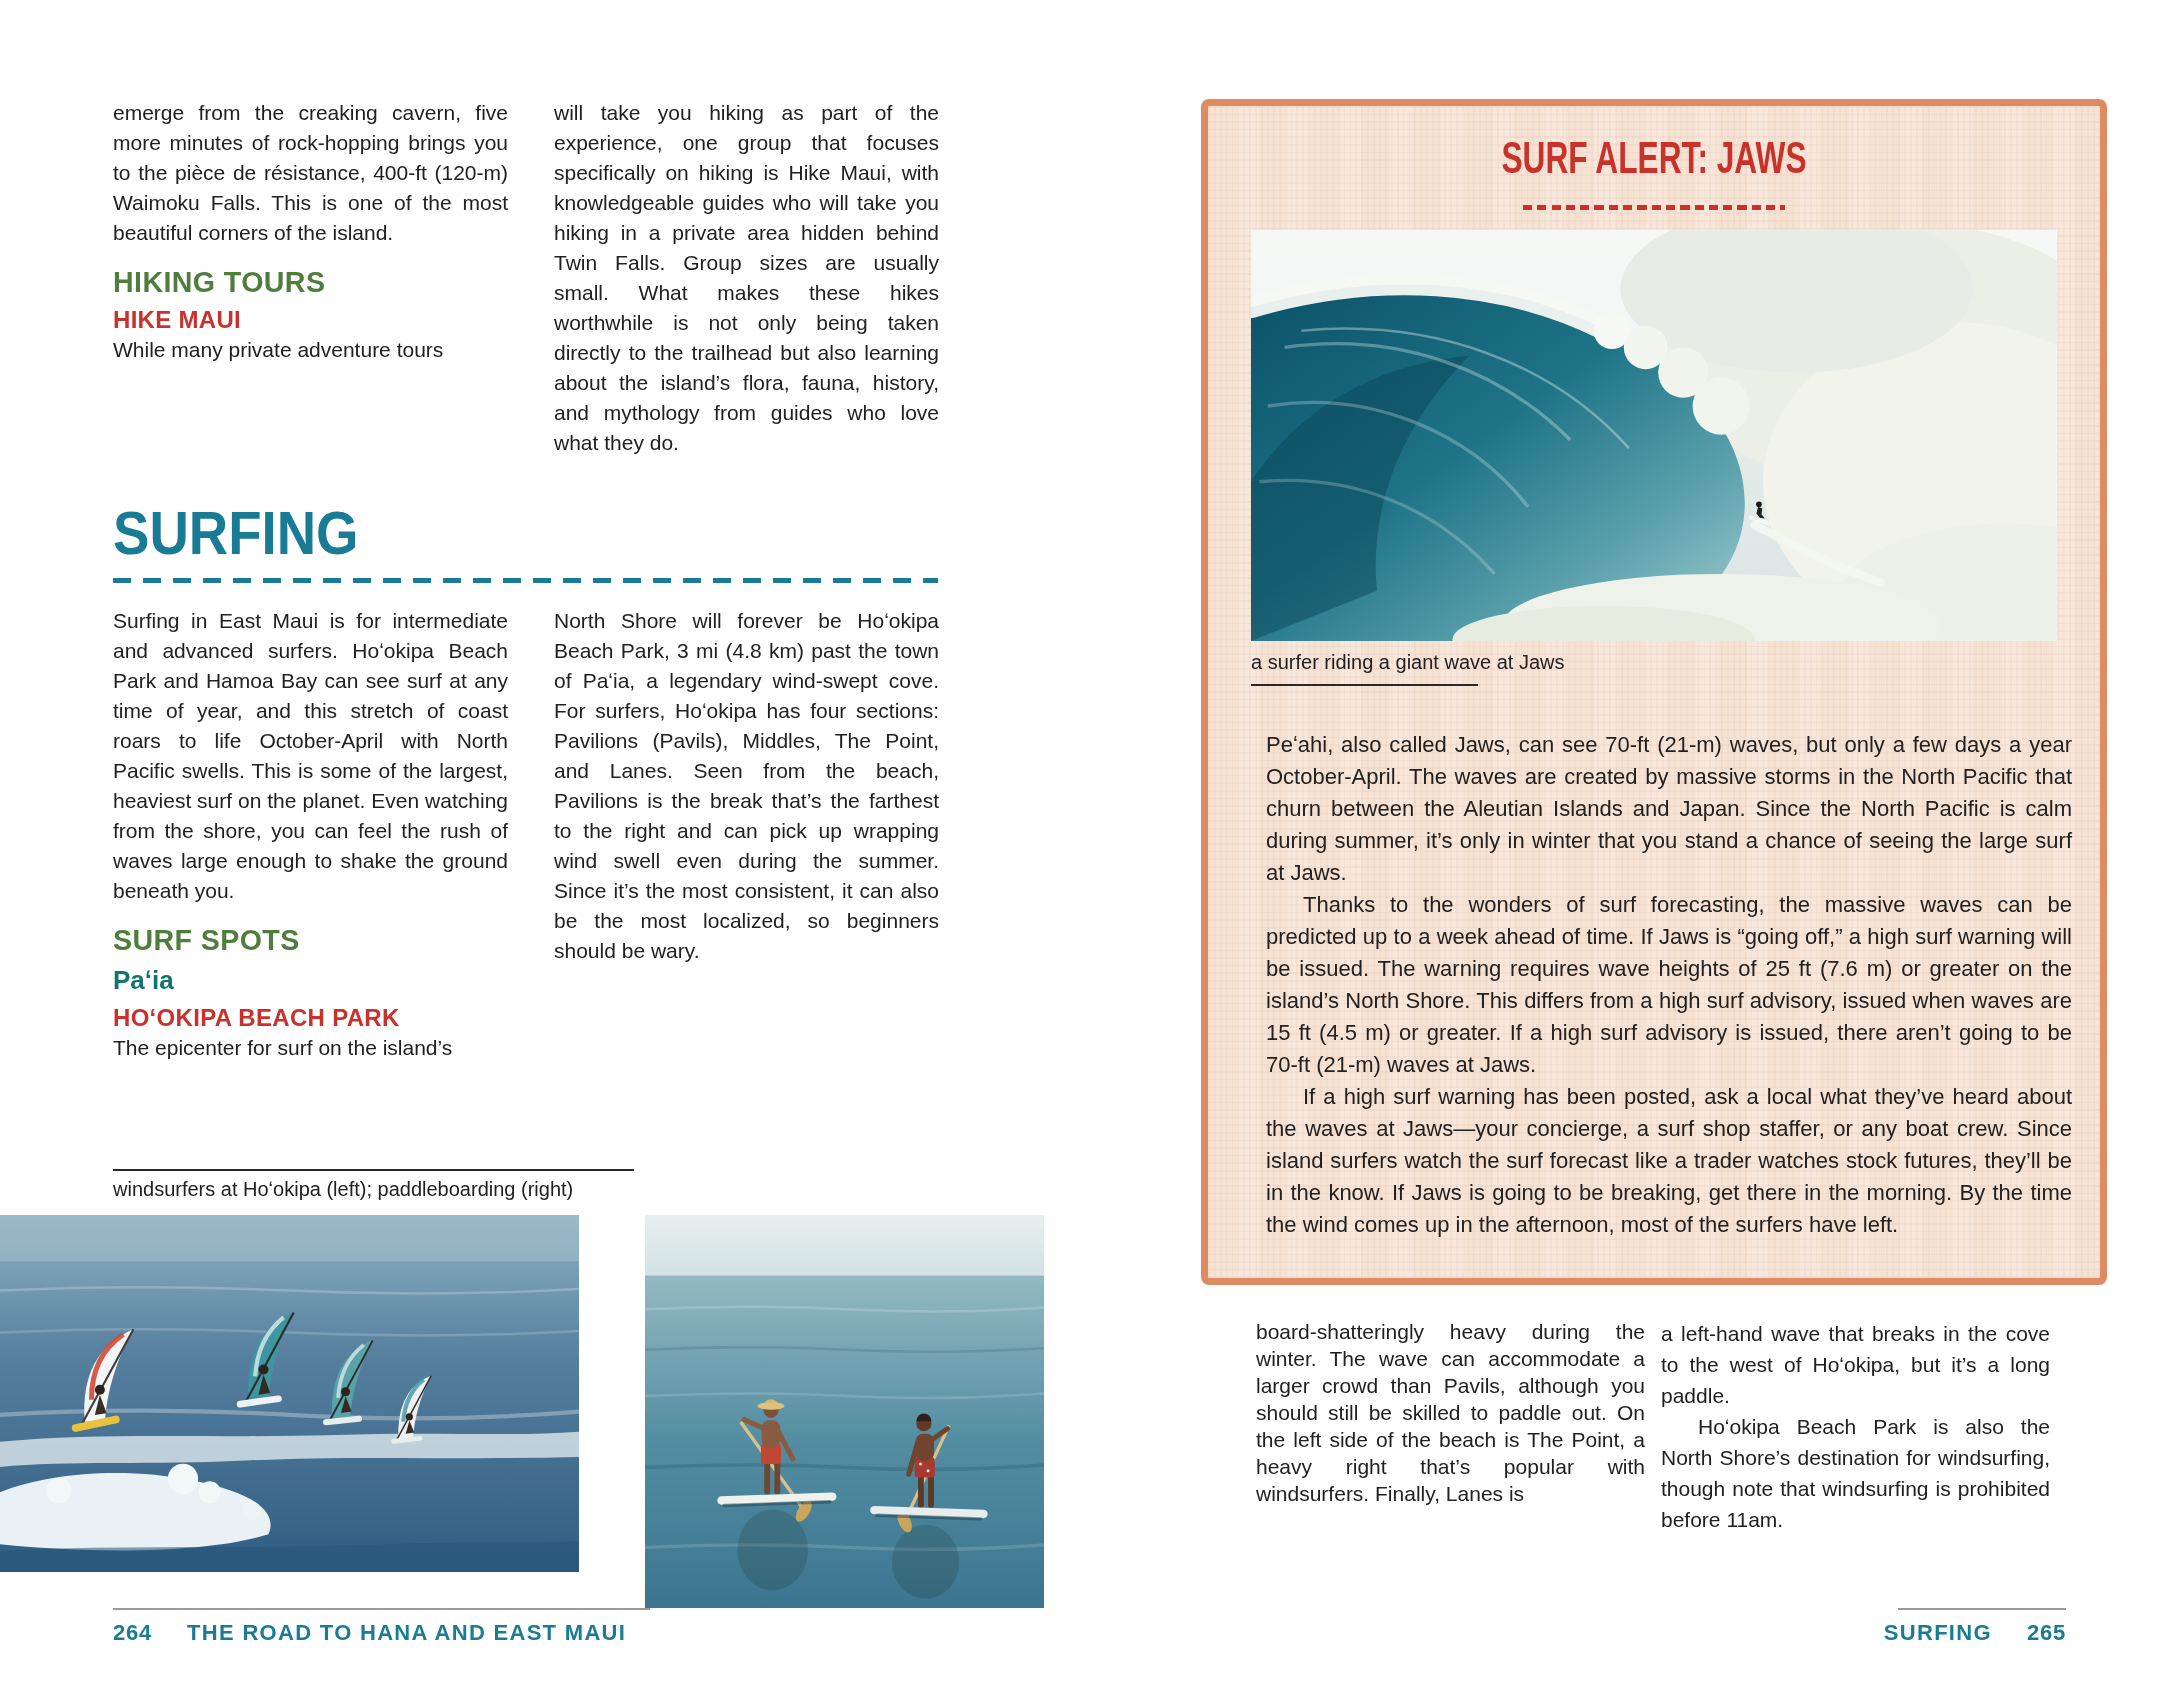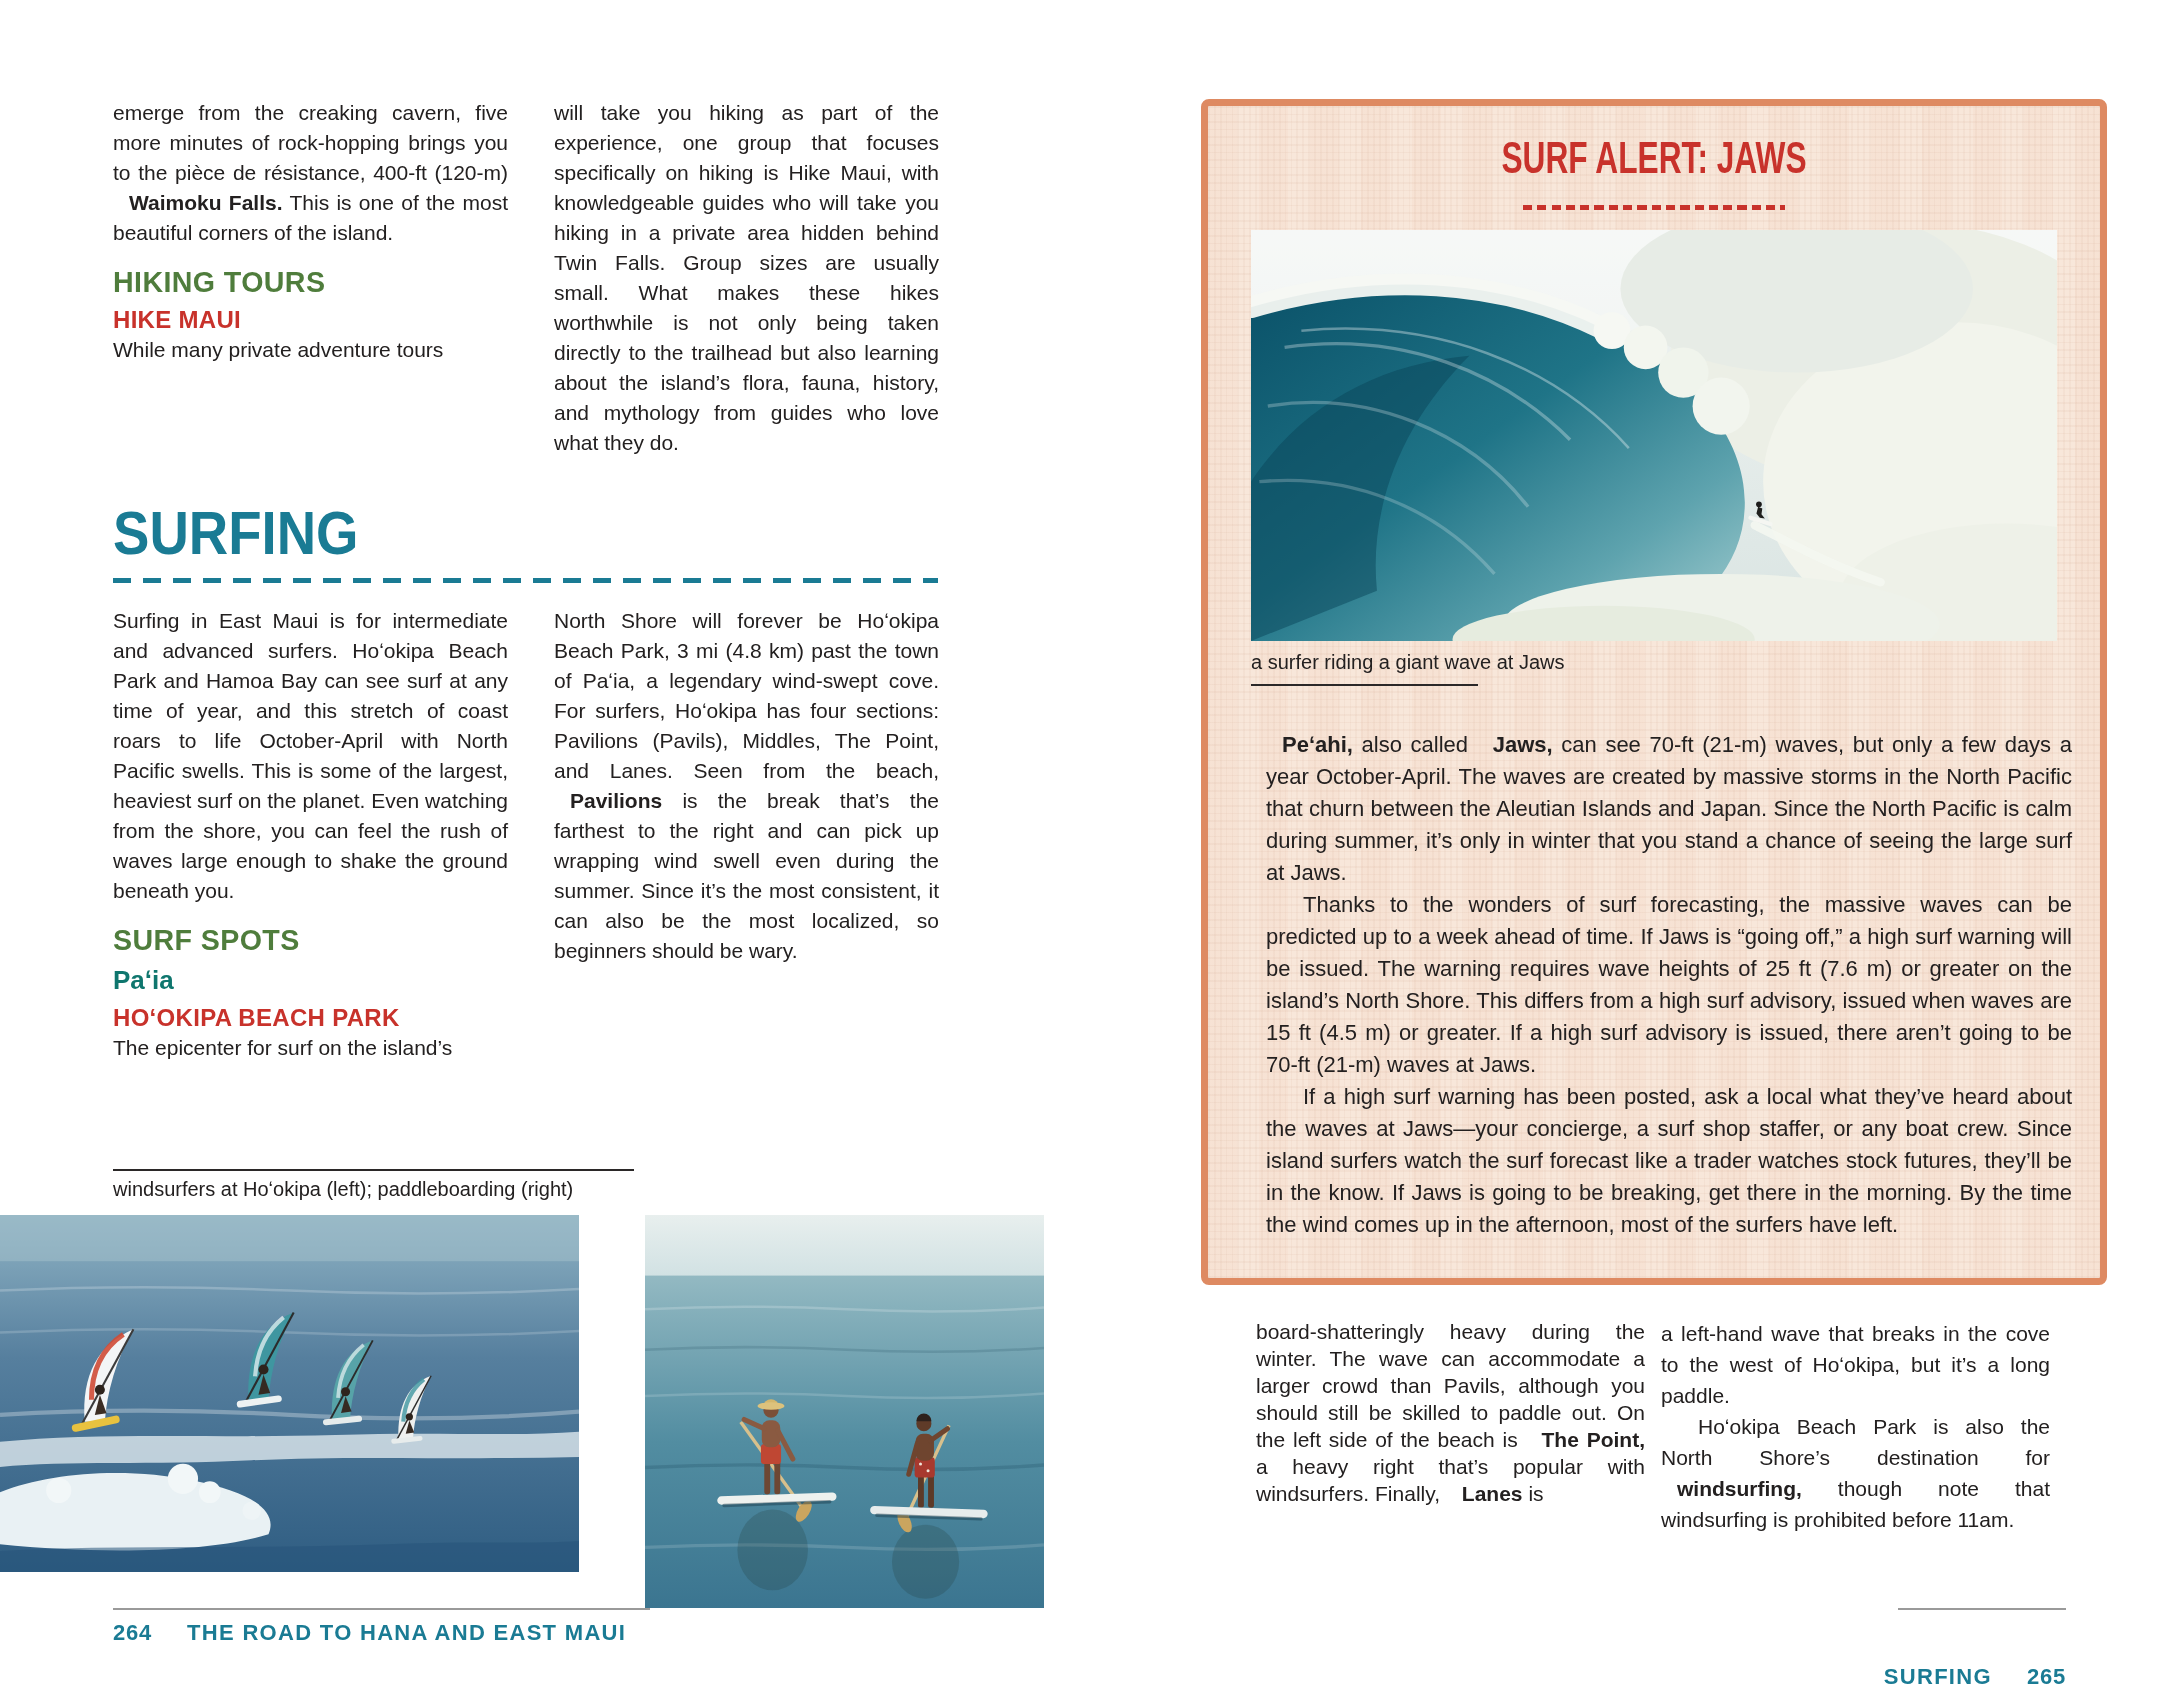--- a/index.html
+++ b/index.html
@@ -6,21 +6,21 @@
   html,body{margin:0;padding:0;background:#ffffff;}
   #page{
     position:relative;width:2183px;height:1701px;background:#ffffff;
     font-family:"Liberation Sans",sans-serif;color:#232020;overflow:hidden;
   }
   .abs{position:absolute;}
   
   .bodytext{font-size:21px;line-height:30px;text-align:justify;color:#232020;}
   .bodytext p{margin:0;}
   .bodytext p.indent{text-indent:37px;}
-  b{font-weight:700;margin-left:16px;}
+  b{font-weight:400;}
   
   .h-section{ 
     font-size:62px;font-weight:800;color:#1A7B94;letter-spacing:0;
     transform:scaleX(.88);transform-origin:left center;white-space:nowrap;
   }
   .h-green{font-size:28.6px;font-weight:800;color:#4F7D3C;letter-spacing:0.4px;margin:18.5px 0 0 0;}
   .h-teal{font-size:26px;font-weight:700;color:#0f766e;margin:10px 0 0 0;}
   .h-red{font-size:24px;font-weight:800;color:#C8322B;letter-spacing:0.3px;margin:8.4px 0 0 0;}
   .contact{font-size:21px;line-height:30px;font-style:italic;margin:5px 0 0 0;}
   .after-head{margin-top:5px;}
@@ -274,19 +274,19 @@
 
     <div class="abs bodytext" style="left:164px;top:1318px;width:389px;line-height:27px;">
       <p><span>board-shatteringly heavy during the winter. The wave can accommodate a larger crowd than Pavils, although you should still be skilled to paddle out. On the left side of the beach is </span><b>The Point,</b><span> a heavy right that’s popular with windsurfers. Finally, </span><b>Lanes</b><span> is</span></p>
     </div>
     <div class="abs bodytext" style="left:569px;top:1318px;width:389px;line-height:31px;">
       <p>a left-hand wave that breaks in the cove to the west of Hoʻokipa, but it’s a long paddle.</p>
       <p class="indent"><span>Hoʻokipa Beach Park is also the North Shore’s destination for </span><b>windsurfing,</b><span> though note that windsurfing is prohibited before 11am.</span></p>
     </div>
 
     <div class="abs footer-rule" style="left:806px;top:1608px;width:168px;"></div>
-    <div class="abs footer footer-right" style="left:554px;top:1620px;width:420px;margin-top:44px;">
+    <div class="abs footer footer-right" style="left:554px;top:1620px;width:420px;">
       <span>SURFING</span><span class="pgnum">265</span>
     </div>
   </div>
 
 </div>
 
 
 </body></html>

